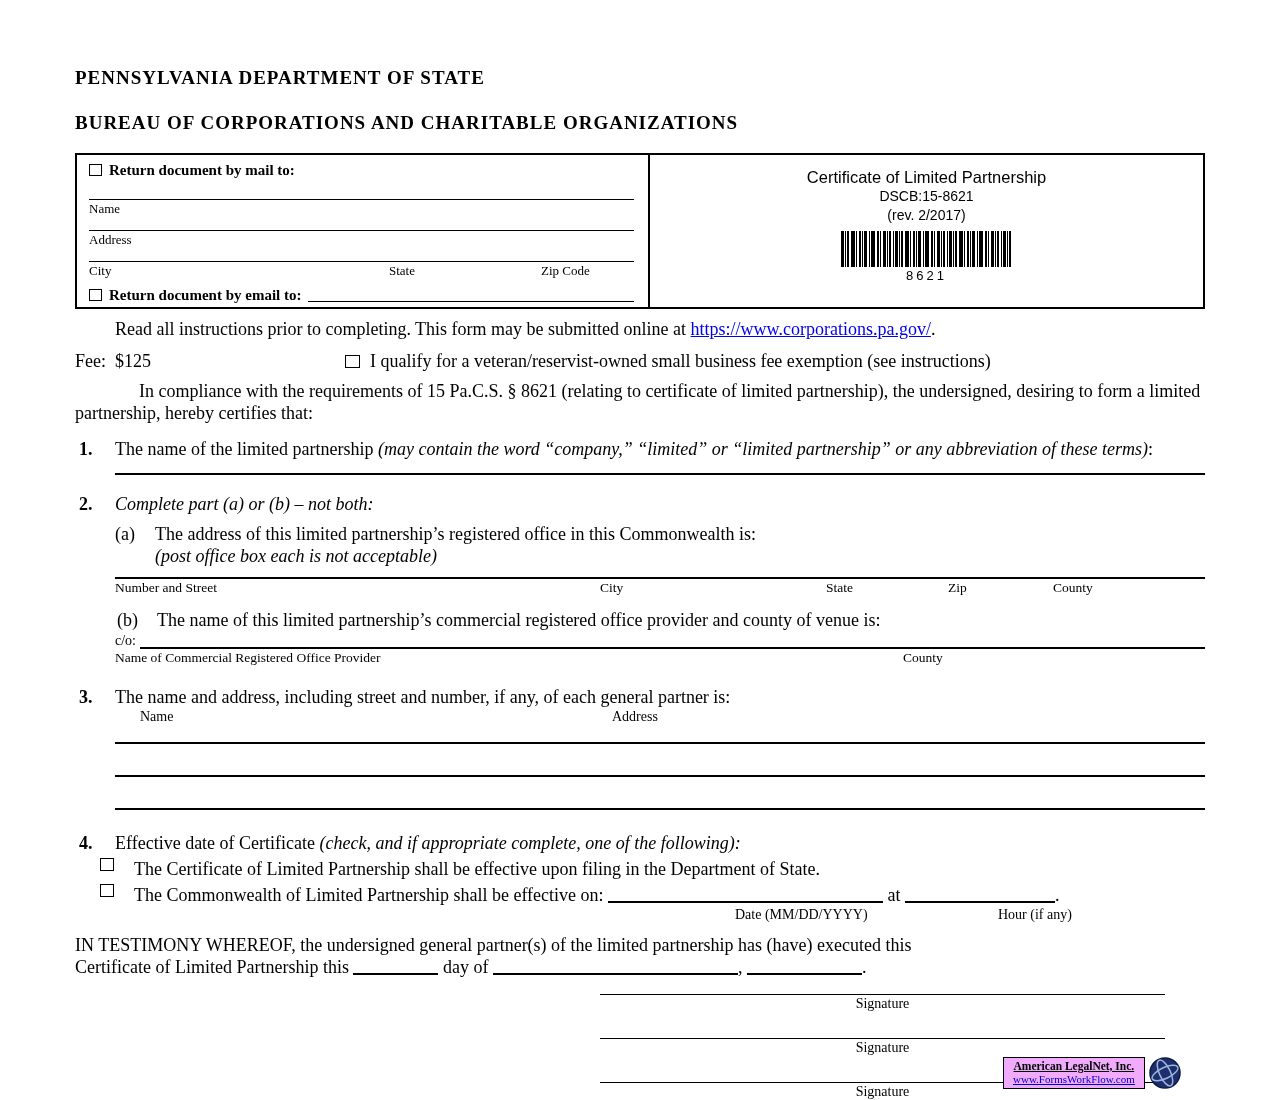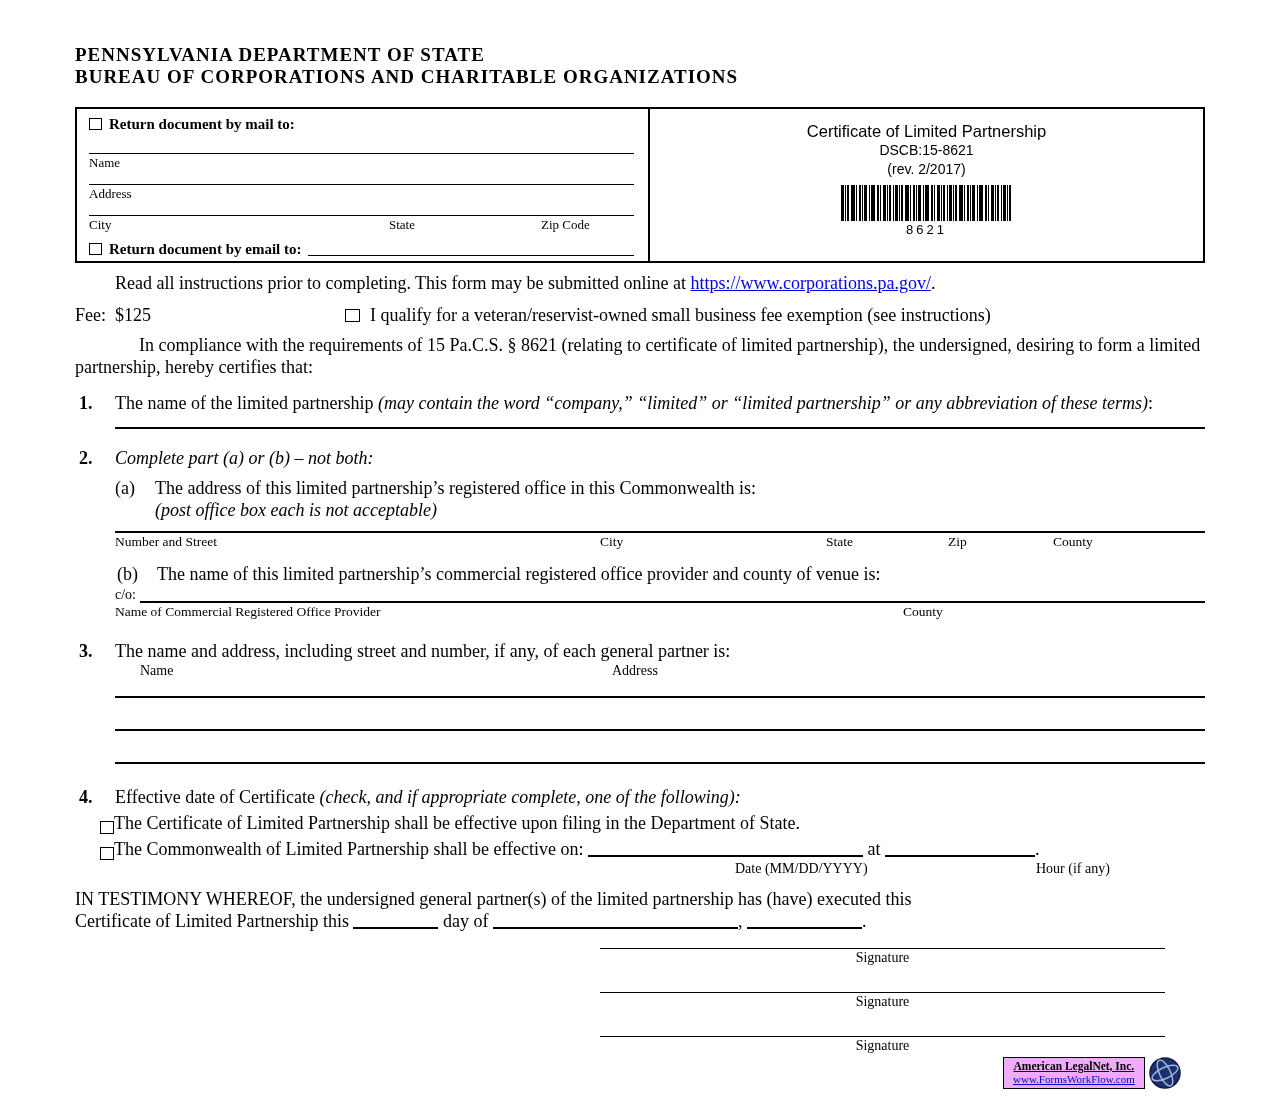--- a/index.html
+++ b/index.html
@@ -1,21 +1,21 @@
 <!DOCTYPE html>
 <html><head>
 <meta charset="utf-8">
 <style>
   * { margin:0; padding:0; box-sizing:border-box; }
   html,body { background:#ffffff; color:#000; }
   body { font-family:"Liberation Serif","DejaVu Serif",serif; }
   .page { position:relative; width:1275px; height:1100px; padding:44px 70px 0 75px; overflow:hidden; font-size:18px; line-height:22px; background:#fff; }
 
   
-  .hdr { font-size:19px; font-weight:700; letter-spacing:1px; line-height:22px; }
+  .hdr { font-size:19px; font-weight:700; letter-spacing:1px; line-height:22px;margin-top:23px; }
 
   
   .topbox { display:flex; margin-top:19px; border:2px solid #000; height:156px; }
   .cell-l { width:573px; border-right:2px solid #000; padding:6px 14px 6px 12px; font-size:15px; line-height:18px; }
   .cbrow { display:flex; align-items:center; gap:7px; }
   .bold-label { font-weight:700; font-size:15px; }
   .cb { width:13px; height:12px; border:1.6px solid #000; flex:none; background:#fff; display:inline-block; }
   .fline { border-bottom:1.6px solid #000; }
   .fl1 { height:21px; }
   .fl2 { height:15px; }
@@ -54,21 +54,21 @@
   .fieldrow span { position:absolute; top:1px; white-space:nowrap; }
   .corow { display:flex; align-items:flex-end; margin-top:2px; }
   .colabel { font-size:14px; line-height:16px; }
   .coline { flex:1; border-bottom:2px solid #000; height:14px; margin-left:4px; }
   .it3 { margin-top:20px; }
   .fieldrow-3 { position:relative; height:18px; font-size:14px; line-height:17px; }
   .fieldrow-3 span { position:absolute; top:0; white-space:nowrap; }
   .r-gp1 { margin-top:16px; }
   .r-gp { margin-top:31px; }
   .it4 { margin-top:22px; }
-  .opt { display:flex; align-items:flex-end; gap:0; margin-left:-15px; margin-top:4px; }
+  .opt { display:flex; align-items:flex-start; gap:20px; margin-left:-15px; margin-top:4px; }
   .opt .cb { width:14px; height:13px; }
   .bl { display:inline-block; border-bottom:2px solid #000; height:15px; vertical-align:-2px; }
   .bl-date { width:275px; } .bl-hour { width:150px; }
   .bl-day { width:85px; } .bl-month { width:245px; } .bl-year { width:115px; }
   .dh-row { position:relative; height:18px; font-size:14px; line-height:17px; }
   .dh-row span { position:absolute; top:0; white-space:nowrap; }
 
   
   .testi { margin-top:10px; }
   .sigs { margin-left:525px; margin-top:16px; width:565px; }
@@ -200,21 +200,21 @@
       <span class="cb"></span>
       <span>
         <span>The Commonwealth of Limited Partnership shall be effective on:</span>
         <span class="bl bl-date"></span>
         <span>at</span>
         <span class="bl bl-hour"></span><span>.</span>
       </span>
     </div>
     <div class="dh-row">
       <span style="left:620px">Date (MM/DD/YYYY)</span>
-      <span style="left:921px">Hour (if any)</span>
+      <span style="left:883px">Hour (if any)</span>
     </div>
   </div>
 
   <div class="testi">
     <div>IN TESTIMONY WHEREOF, the undersigned general partner(s) of the limited partnership has (have) executed this</div>
     <div>
       <span>Certificate of Limited Partnership this</span>
       <span class="bl bl-day"></span>
       <span>day of</span>
       <span class="bl bl-month"></span><span>,</span>

